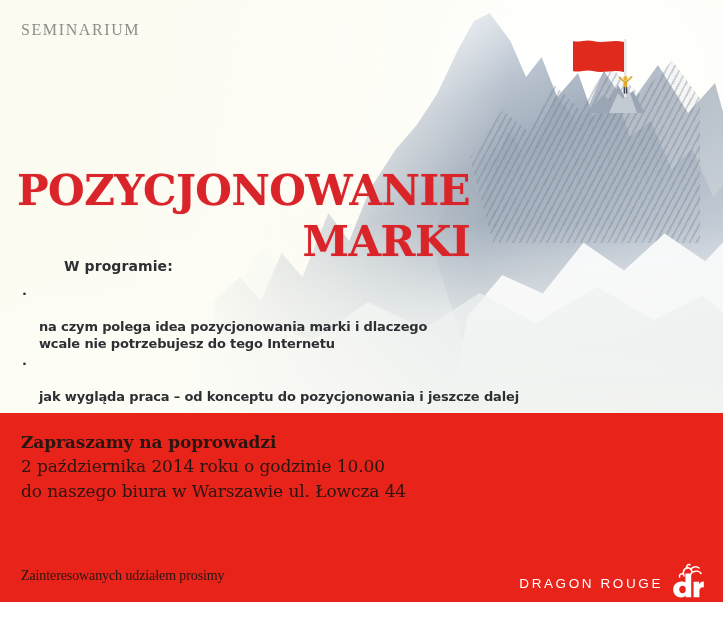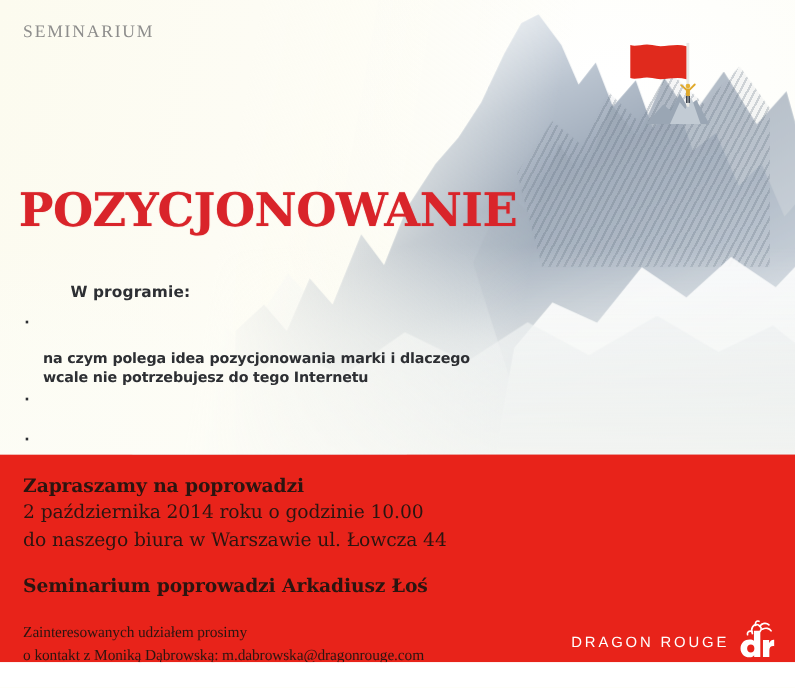--- a/index.html
+++ b/index.html
@@ -320,55 +320,55 @@
         <path d="M64.0 48.4 L68.6 43.8" stroke="#e0a92b" stroke-width="1.7" stroke-linecap="round"></path>
         <rect x="60.6" y="54.2" width="1.5" height="6.4" fill="#3c4450"></rect>
         <rect x="62.8" y="54.2" width="1.5" height="6.4" fill="#3c4450"></rect>
       </g>
     </svg>
 
     <div class="kicker">SEMINARIUM</div>
 
     <h1 class="headline">
       <span class="hl-line">POZYCJONOWANIE</span>
+      <span class="hl-line">MARKI</span>
     </h1>
 
     <div class="programme">
       <div class="prog-title">W programie:</div>
       <ul class="prog-list">
         <li class="prog-item">
           <span class="bullet">·</span>
           <span>na czym polega idea pozycjonowania marki i dlaczego
 wcale nie potrzebujesz do tego Internetu</span>
         </li>
         <li class="prog-item">
           <span class="bullet">·</span>
+          <span>jak wygląda praca – od konceptu do pozycjonowania i jeszcze dalej</span>
         </li>
         <li class="prog-item">
           <span class="bullet">·</span>
           
         </li>
 
       </ul>
     </div>
   </div>
 
   <div class="footer">
 
     <div class="f-block-a">
       <div class="f-head">Zapraszamy na poprowadzi</div>
       <div class="f-line">2 października 2014 roku o godzinie 10.00</div>
       <div class="f-line">do naszego biura w Warszawie  ul. Łowcza 44</div>
     </div>
 
-    <div class="f-block-b">Seminarium poprowadzi Arkadiusz Łoś</div>
 
     <div class="f-block-c">
       <div>Zainteresowanych udziałem prosimy</div>
-      <div>o kontakt z Moniką Dąbrowską: m.dabrowska@dragonrouge.com</div>
     </div>
 
     <div class="logo">
       <span class="logo-word">DRAGON ROUGE</span>
       <svg class="logo-mark" width="34" height="40" viewBox="0 0 34 40">
 
         <g fill="none" stroke="#ffffff" stroke-width="1.5" stroke-linecap="round">
           <path d="M13 13 C 11 8, 14 4, 18 5 C 21 6, 22 9, 20 11"></path>
           <path d="M19.5 6.5 C 22 3, 26 3, 28 5"></path>
           <path d="M22 9 C 25 7.5, 28.5 8, 30 10.5"></path>

